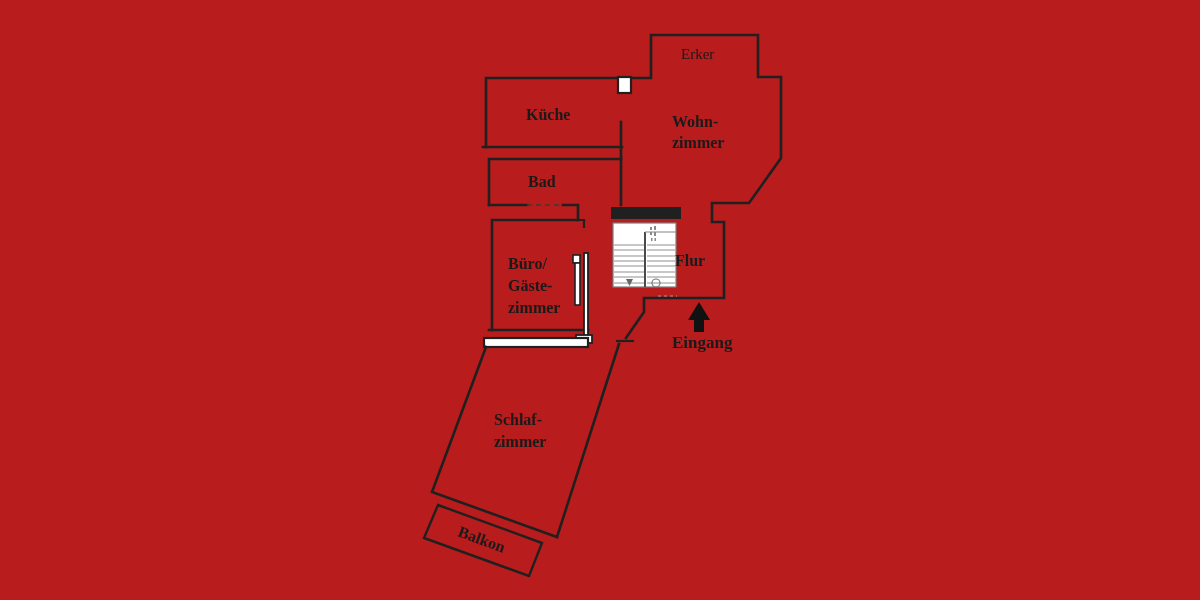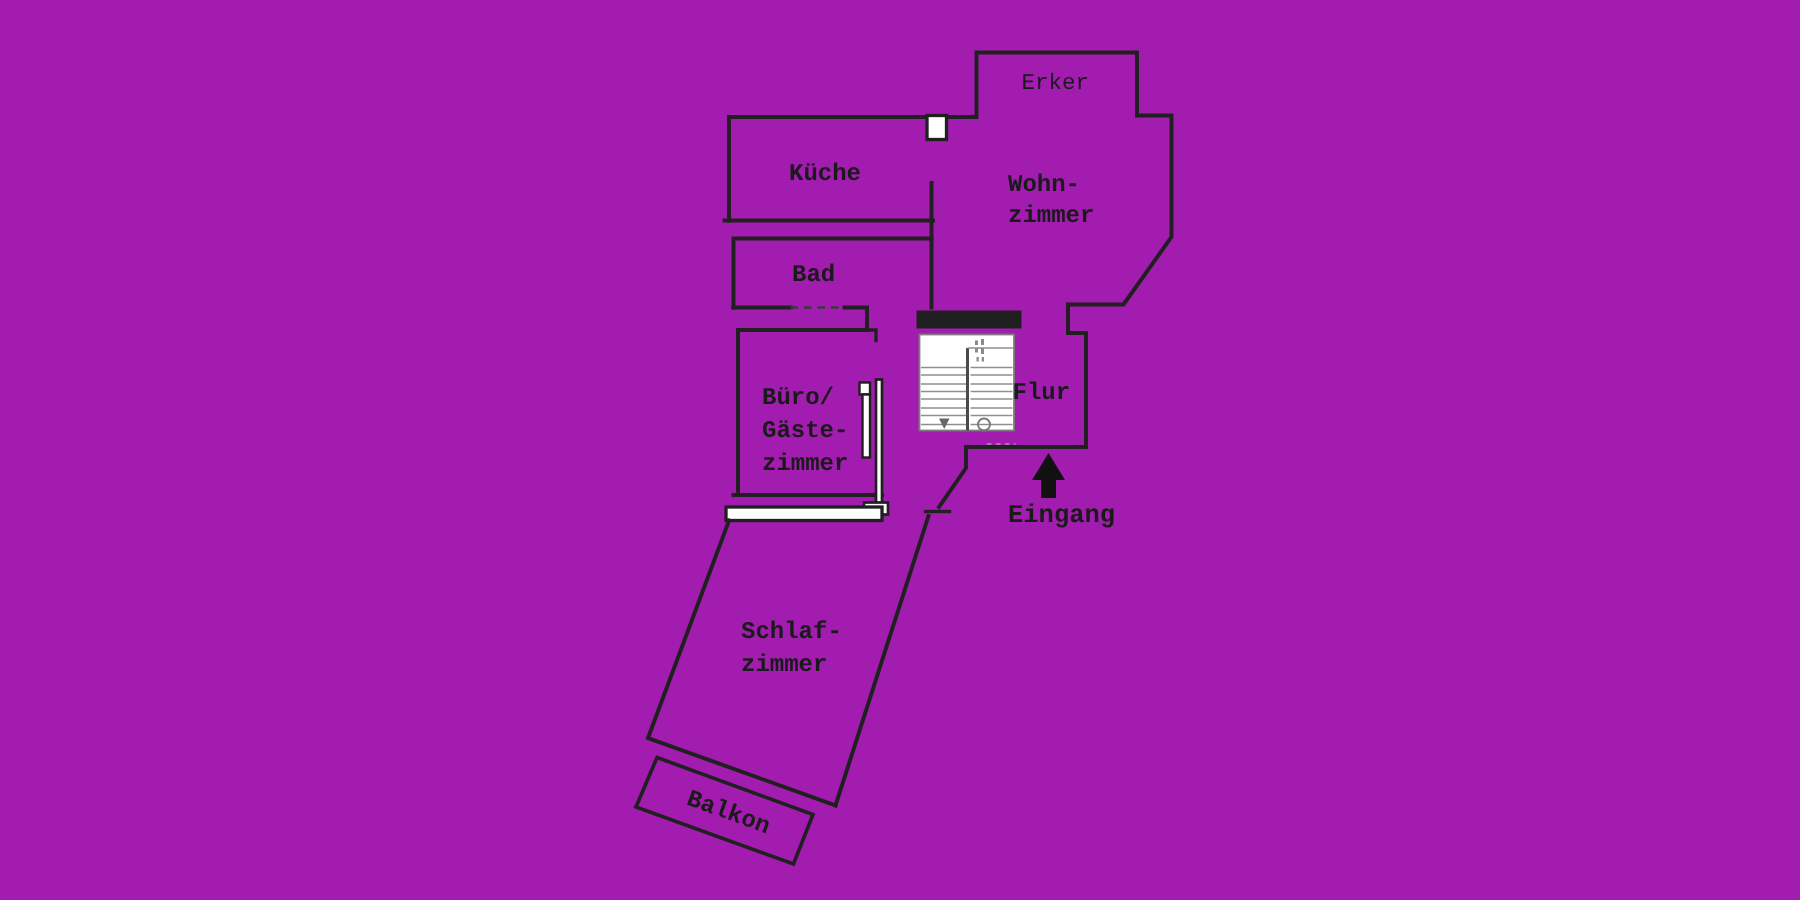--- a/index.html
+++ b/index.html
@@ -1,21 +1,21 @@
 <!DOCTYPE html>
 <html><head>
 <meta charset="utf-8">
 <style>
   html,body{margin:0;padding:0;background:#ffffff;}
   .stage{
     position:relative;
     width:1200px;height:600px;
-    background:#a21caf;
+    background:#b91c1c;
     overflow:hidden;
-    font-family:Liberation Mono, monospace;
+    font-family:Liberation Serif, serif;
   }
   svg{position:absolute;left:0;top:0;}
   .wall{fill:none;stroke:#202020;stroke-width:2.6;stroke-linecap:square;stroke-linejoin:miter;}
   .wall-thin{fill:none;stroke:#202020;stroke-width:2.2;stroke-linecap:square;}
   .wall-dash{fill:none;stroke:#3a3a3a;stroke-width:1.6;stroke-dasharray:5 4;}
   .wall-fill{fill:#202020;stroke:none;}
   .wall-box{fill:#ffffff;stroke:#202020;stroke-width:2.2;}
   .stair-line{fill:none;stroke:#8f8f8f;stroke-width:1.1;}
   .stair-frame{fill:#ffffff;stroke:#7d7d7d;stroke-width:1.2;}
   .stair-divider{fill:none;stroke:#4a4a4a;stroke-width:2;}

